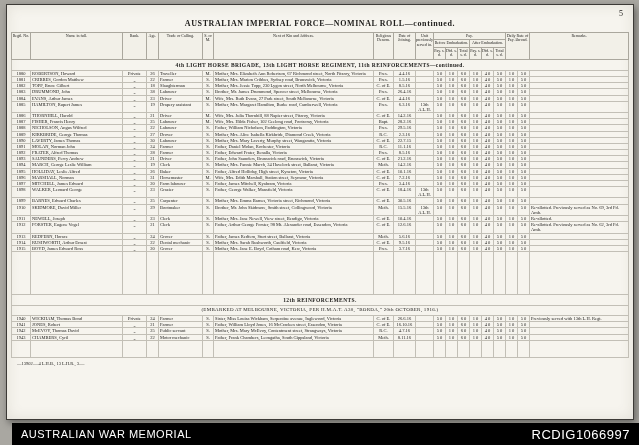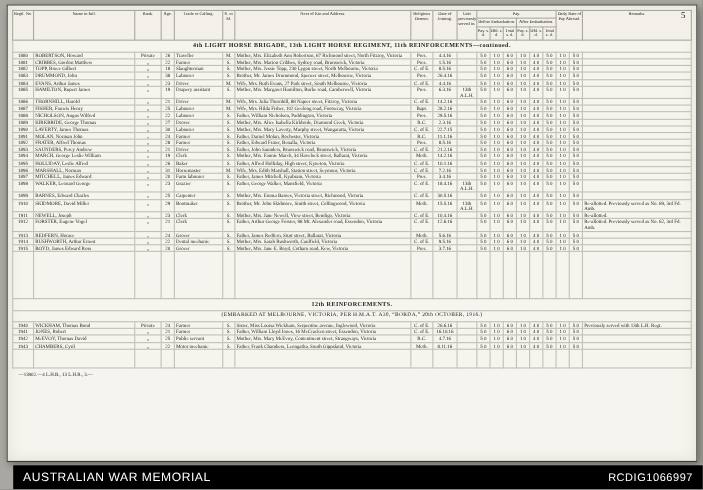--- a/index.html
+++ b/index.html
@@ -24,29 +24,30 @@
   .c-kin,.c-trade,.c-remarks,.c-unit{font-size:4px;}
   .c-pay{font-size:4px;}
   .spacer td{height:42px;}
   .tail td{height:16px;}
   .footnote{margin:3px 0 0 10px;font-size:4.5px;}
   
   .awm-bar{position:absolute;left:12px;right:0;bottom:0;height:22px;background:#000;color:#fff;
            display:flex;justify-content:space-between;align-items:center;padding:0 9px;
            font-family:"Liberation Sans", sans-serif;}
   .awm-left{font-size:11px;letter-spacing:.5px;}
-  .awm-right{font-size:10px;letter-spacing:.5px;}
+  .awm-right{font-size:13px;letter-spacing:.5px;}
 </style>
 </head>
 <body>
 
 <div id="screen">
 
   <div class="page">
     <div class="page-number">5</div>
+    <div class="doc-title">AUSTRALIAN IMPERIAL FORCE—NOMINAL ROLL—continued.</div>
 
     <table class="roll">
       <colgroup>
         <col style="width:19px">
           <col style="width:92px">
           <col style="width:24px">
           <col style="width:12px">
         <col style="width:44px">
           <col style="width:11px">
           <col style="width:160px">

